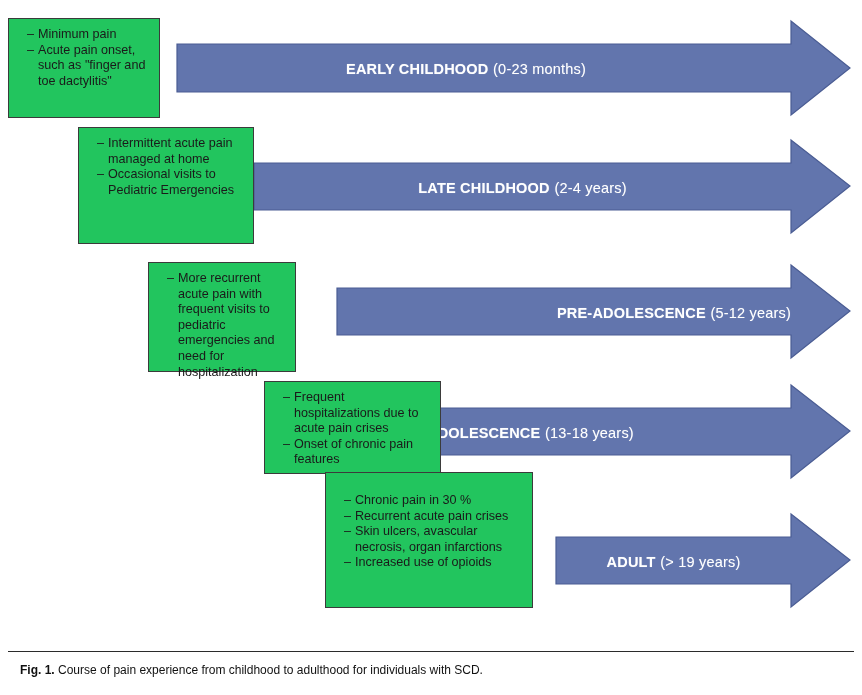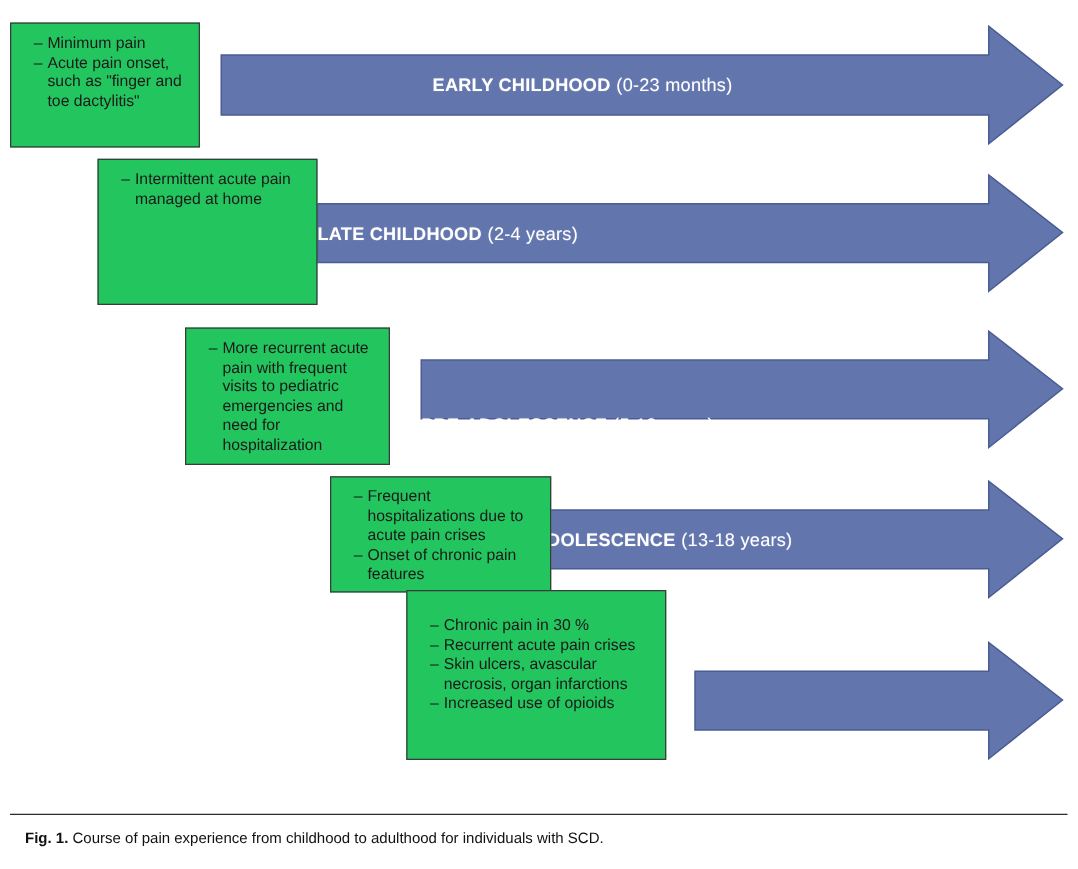--- a/index.html
+++ b/index.html
@@ -104,50 +104,55 @@
     <polygon points="427,408 791,408 791,385 850,431 791,478 791,455 427,455" fill="#6275ad" stroke="#4a5c93" stroke-width="1.2"></polygon>
 
     <polygon points="556,537 791,537 791,514 850,560 791,607 791,584 556,584" fill="#6275ad" stroke="#4a5c93" stroke-width="1.2"></polygon>
   </svg>
 
   <div class="arrow-label" style="left:159px; top:60px; width:614px; text-align:center;">
     <span class="stage">EARLY CHILDHOOD</span>
     <span class="age">(0-23 months)</span>
   </div>
 
-  <div class="arrow-label" style="left:254px; top:179px; width:537px; ">
+  <div class="arrow-label" style="left:254px; top:179px; width:537px; text-align:center;">
     <span class="stage">LATE CHILDHOOD</span>
     <span class="age">(2-4 years)</span>
   </div>
 
-  <div class="arrow-label" style="left:337px; top:304px; width:454px; text-align:left;margin-top:28px;">
+  <div class="arrow-label" style="left:337px; top:304px; width:454px; text-align:right;">
     <span class="stage">PRE-ADOLESCENCE</span>
     <span class="age">(5-12 years)</span>
   </div>
 
   <div class="arrow-label" style="left:427px; top:424px; width:364px; text-align:left;">
     <span class="stage">ADOLESCENCE</span>
     <span class="age">(13-18 years)</span>
   </div>
 
+  <div class="arrow-label" style="left:556px; top:553px; width:235px; text-align:center;">
+    <span class="stage">ADULT</span>
+    <span class="age">(&gt; 19 years)</span>
+  </div>
 
   <div class="note-box" style="left:8px; top:18px; width:152px; height:100px;">
     <ul class="note-list">
       <li>Minimum pain</li>
       <li>Acute pain onset, such as "finger and toe dactylitis"</li>
     </ul>
   </div>
 
   <div class="note-box" style="left:78px; top:127px; width:176px; height:117px;">
     <ul class="note-list">
       <li>Intermittent acute pain managed at home</li>
+      <li>Occasional visits to Pediatric Emergencies</li>
     </ul>
   </div>
 
-  <div class="note-box" style="left:148px; top:262px; width:164px; height:110px;">
+  <div class="note-box" style="left:148px; top:262px; width:148px; height:110px;">
     <ul class="note-list">
       <li>More recurrent acute pain with frequent visits to pediatric emergencies and need for hospitalization</li>
     </ul>
   </div>
 
   <div class="note-box" style="left:232px; top:381px; width:177px; height:93px;margin-left:32px;">
     <ul class="note-list">
       <li>Frequent hospitalizations due to acute pain crises</li>
       <li>Onset of chronic pain features</li>
     </ul>

